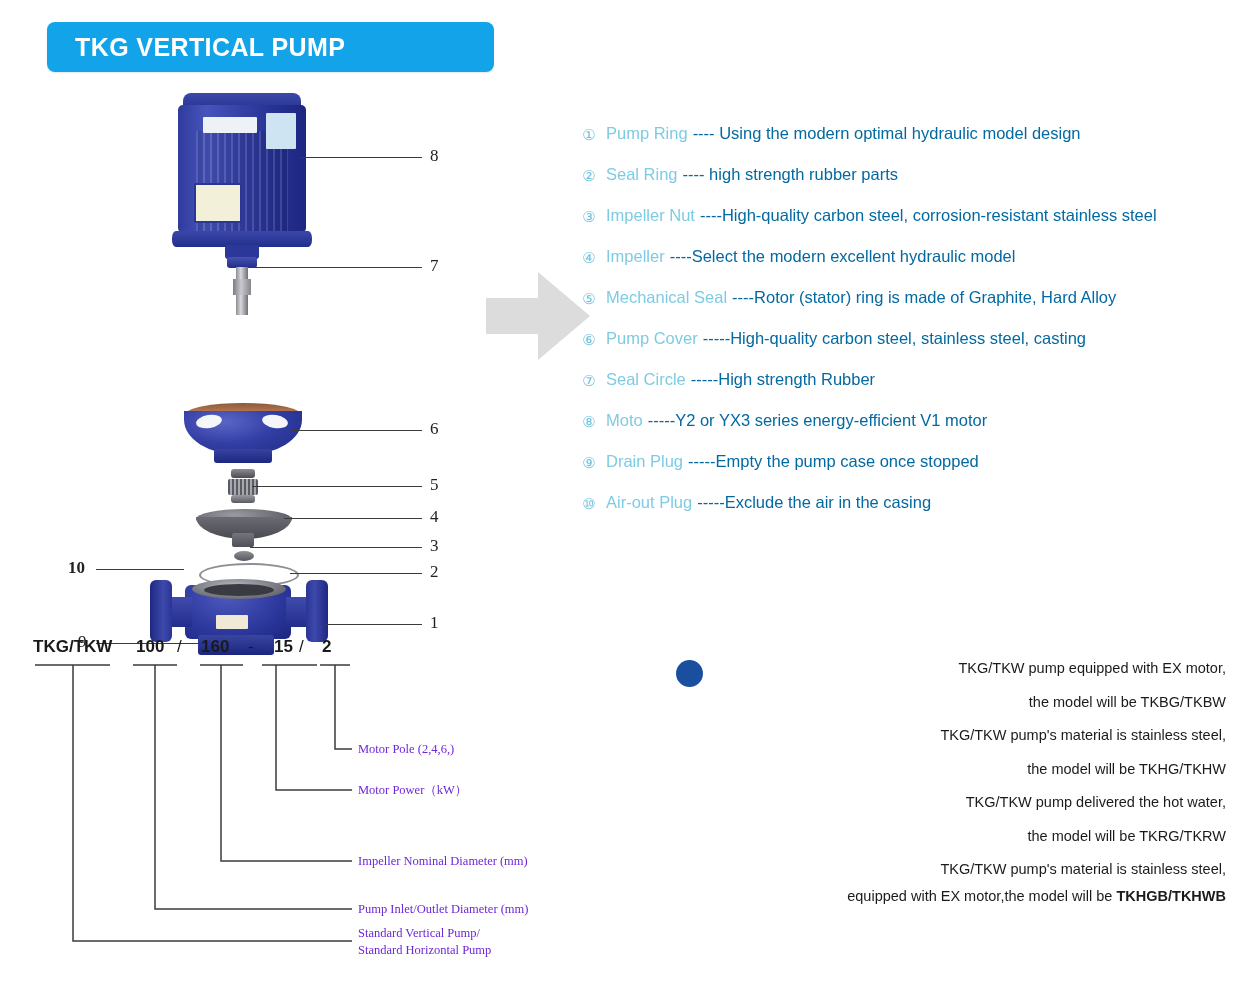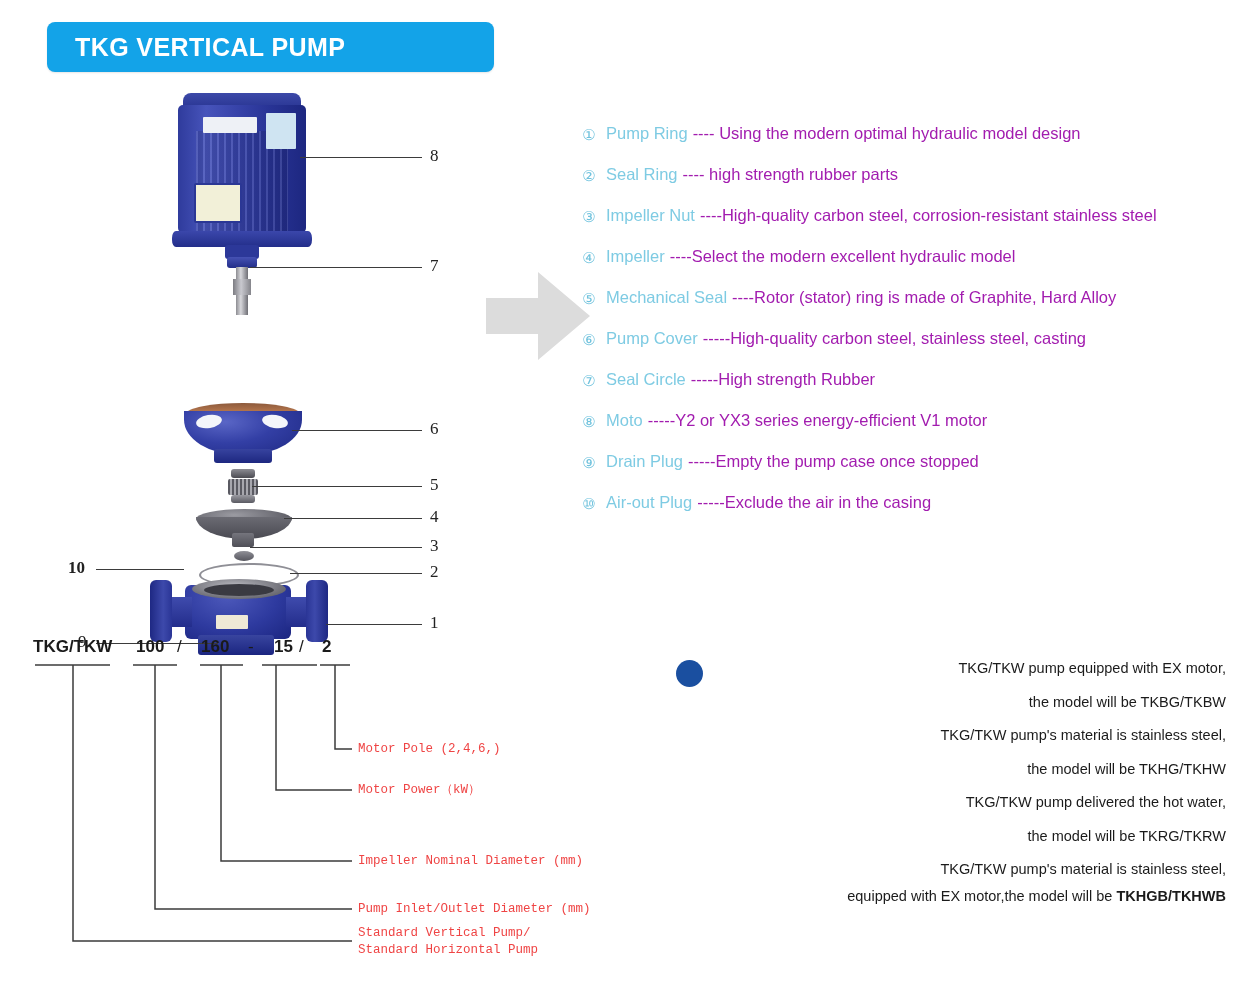--- a/index.html
+++ b/index.html
@@ -219,34 +219,34 @@
     display:flex; align-items:flex-start;
     font-size:16.5px; color:#1c1c1c;
     white-space:nowrap;
   }
   .leg-num{
     display:inline-block; width:22px;
     color:#6fc2dd; font-size:15px; line-height:22px;
     text-align:center; flex:0 0 22px;
   }
   .leg-part{ color:#7ecbe3; margin-left:6px; }
-  .leg-desc{ color:#a21caf; margin-left:5px; }
+  .leg-desc{ color:#0369a1; margin-left:5px; }
 
   
   #model{ left:0px; top:625px; width:600px; height:330px; }
   .tok{
     position:absolute; font-size:17px; font-weight:bold; color:#1a1a1a;
     font-family:"Liberation Sans", sans-serif; white-space:nowrap;
   }
   .sep{
     position:absolute; font-size:17px; color:#1a1a1a; font-weight:normal;
   }
   .clabel{
-    position:absolute; font-size:12.5px; color:#ef4444; line-height:16px;
-    white-space:nowrap; font-family:Liberation Mono, monospace;
+    position:absolute; font-size:12.5px; color:#6d28d9; line-height:16px;
+    white-space:nowrap; font-family:Liberation Serif, serif;
   }
 
   
   #notes{ left:676px; top:652px; width:550px; }
   .note-dot{
     position:absolute; left:0px; top:8px; width:27px; height:27px;
     border-radius:50%; background:#1a4fa0;
   }
   .note-line{
     margin-left:42px; font-size:14.5px; color:#1b1b1b;

